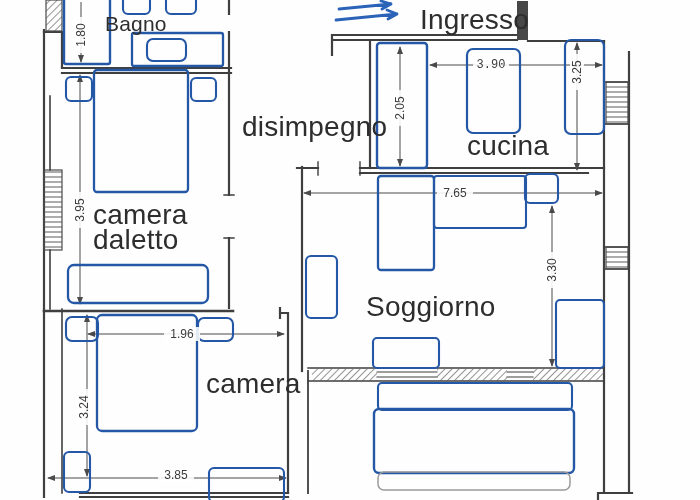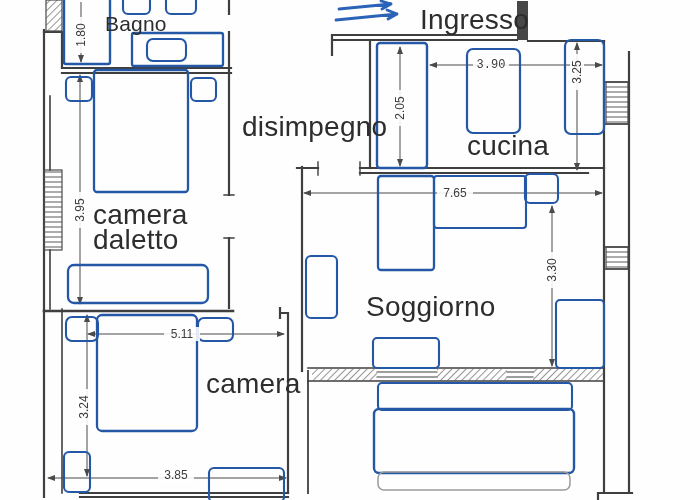--- a/index.html
+++ b/index.html
@@ -150,17 +150,17 @@
 <div class="room-label" style="left:366px;top:294px;">Soggiorno</div>
 <div class="room-label" style="left:206px;top:371px;"><span>camera</span><br></div>
 
 <div class="dim v" style="left:63px;top:28px;">1.80</div>
 <div class="dim v" style="left:62px;top:203px;">3.95</div>
 <div class="dim v" style="left:382px;top:101px;">2.05</div>
 <div class="dim" style="left:473px;top:58px;font-family:Liberation Mono, monospace;">3.90</div>
 <div class="dim v" style="left:559px;top:65px;">3.25</div>
 <div class="dim" style="left:437px;top:186px;">7.65</div>
 <div class="dim v" style="left:534px;top:263px;">3.30</div>
-<div class="dim" style="left:164px;top:327px;">5.11</div>
+<div class="dim" style="left:164px;top:327px;">1.96</div>
 <div class="dim v" style="left:66px;top:400px;">3.24</div>
 <div class="dim" style="left:158px;top:468px;">3.85</div>
 
 </div>
 
 </body></html>

